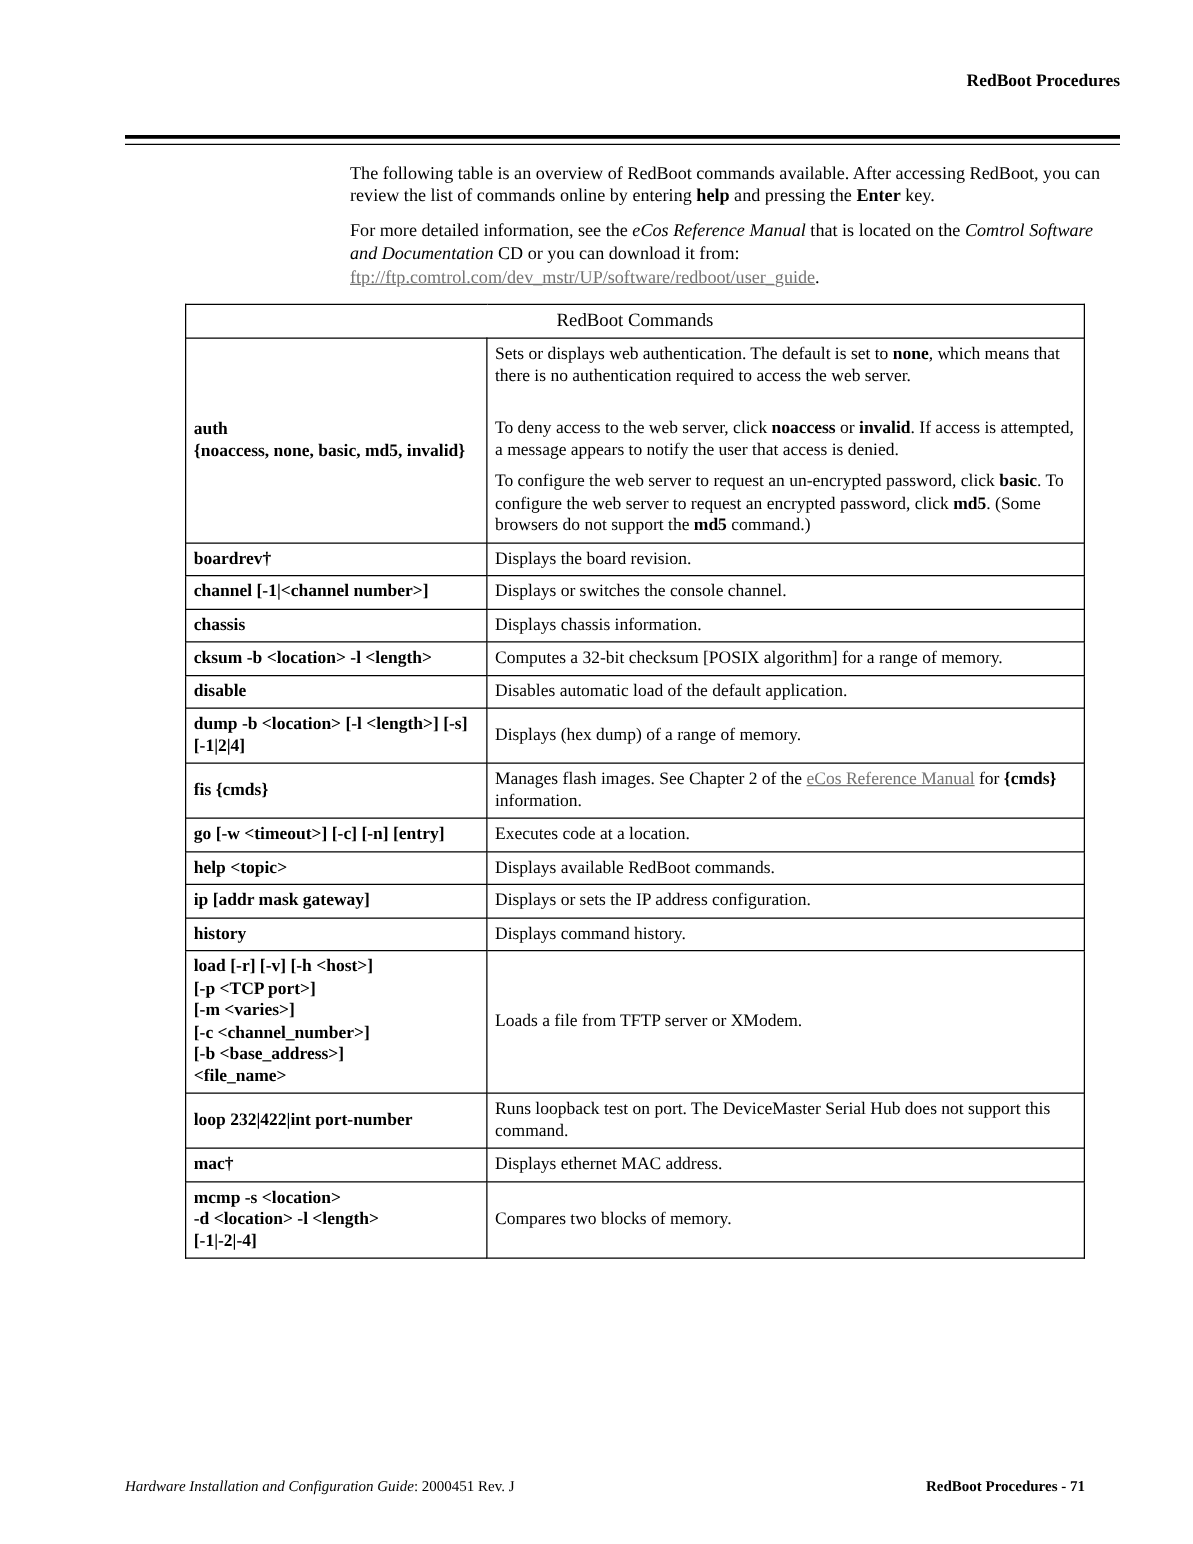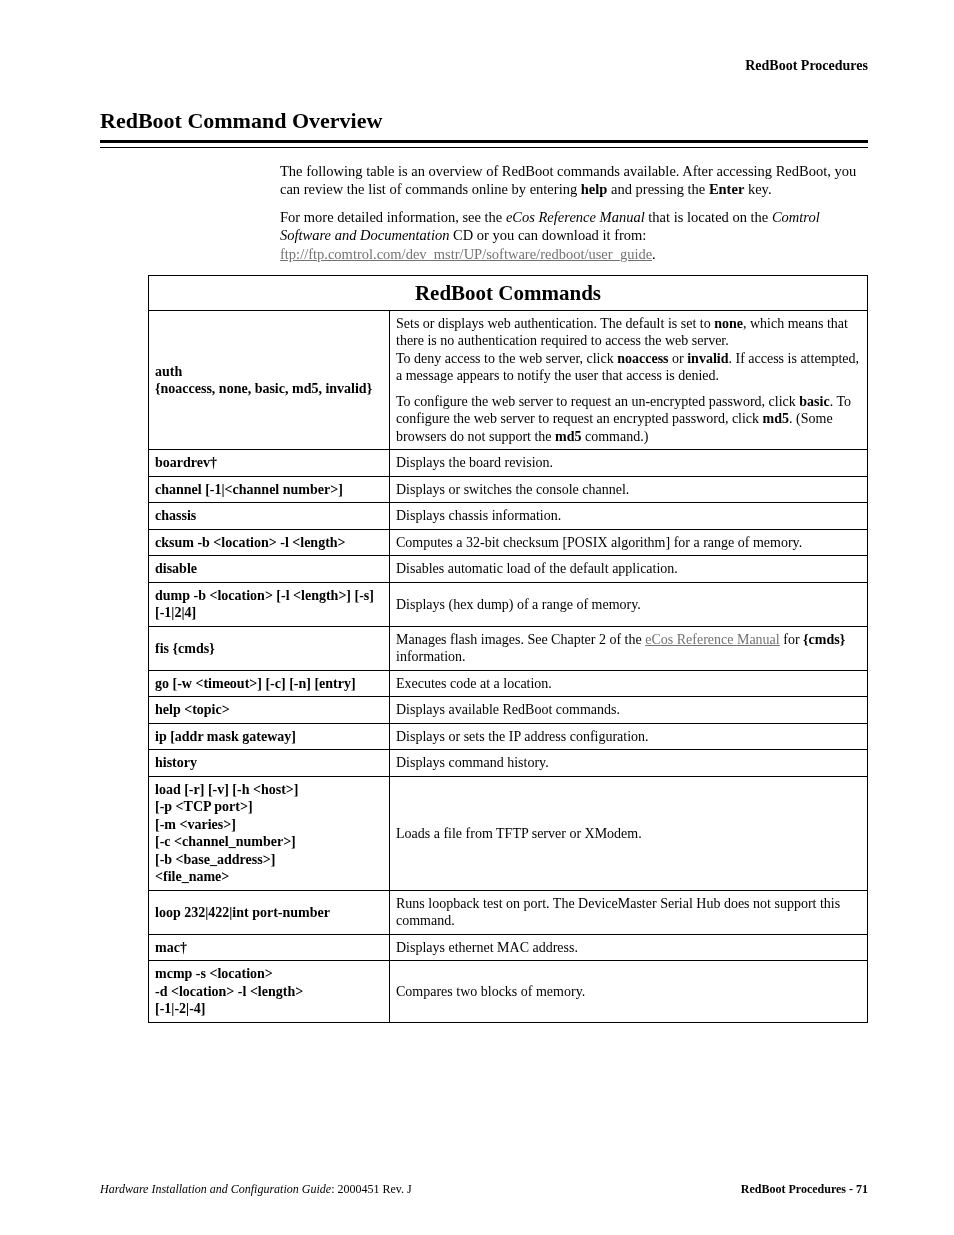--- a/index.html
+++ b/index.html
@@ -1,40 +1,39 @@
 <!DOCTYPE html>
 <html><head>
 <meta charset="utf-8">
 <style>
   body{margin:0;font-family:"Times New Roman",serif;color:#000;background:#fff}
-  .page{width:954px;height:1235px;box-sizing:border-box;padding:58px 86px 40px 100px;position:relative}
+  .page{width:954px;height:1235px;box-sizing:border-box;padding:58px 58px 40px 100px;position:relative}
   .runhead{text-align:right;font-weight:bold;font-size:14px;margin-bottom:34px}
   h1{font-family:"Times New Roman",serif;font-weight:bold;font-size:22px;margin:0 0 6px 0}
   .hr-thick{border:0;border-top:3px solid #000;border-bottom:1px solid #000;height:4px;margin:0 0 14px 0;background:#fff}
   .intro{margin-left:180px;font-size:14.5px;line-height:1.25}
   .intro p{margin:0 0 10px 0}
   a{color:#737373;text-decoration:underline}
   table{border-collapse:collapse;width:720px;margin-left:48px;margin-top:12px}
   th,td{border:1px solid #000;padding:4px 6px;font-size:14px;vertical-align:middle;line-height:1.25}
-  th{font-weight:bold;text-align:center;font-size:21px}
+  th{font-weight:normal;text-align:center;font-size:15px}
   td:first-child{width:228px}
   .cmd{font-family:"Times New Roman",serif;font-weight:bold}
   .footer{position:absolute;bottom:38px;left:100px;right:86px;font-size:12px;display:flex;justify-content:space-between}
   .footer .l{font-style:italic}
   .footer .l span{font-style:normal}
   .footer .r{font-weight:bold}
   b{font-weight:bold}
   i{font-style:italic}
 </style>
 </head>
 <body>
 
 <div class="page">
   <div class="runhead">RedBoot Procedures</div>
-  <h1>RedBoot Command Overview</h1>
   <hr class="hr-thick">
 
   <div class="intro">
     <p>
       <span>The following table is an overview of RedBoot commands available. After accessing RedBoot, you can review the list of commands online by entering </span><b>help</b><span> and pressing the </span><b>Enter</b><span> key.</span>
     </p>
     <p>
       <span>For more detailed information, see the </span><i>eCos Reference Manual</i><span> that is located on the </span><i>Comtrol Software and Documentation</i><span> CD or you can download it from: </span><a href="#">ftp://ftp.comtrol.com/dev_mstr/UP/software/redboot/user_guide</a><span>.</span>
     </p>
   </div>
@@ -44,21 +43,21 @@
         <tr>
           <th colspan="2">RedBoot Commands</th>
         </tr>
 
     <tr>
       <td class="cmd">
         <div>auth</div>
         <div>{noaccess, none, basic, md5, invalid}</div>
       </td>
       <td>
-        <p style="margin:0 0 0 0"><span>Sets or displays web authentication. The default is set to </span><b>none</b><span>, which means that there is no authentication required to access the web server.</span></p>
+        <p style="margin:0 0 24px 0"><span>Sets or displays web authentication. The default is set to </span><b>none</b><span>, which means that there is no authentication required to access the web server.</span></p>
         <p style="margin:0 0 8px 0"><span>To deny access to the web server, click </span><b>noaccess</b><span> or </span><b>invalid</b><span>. If access is attempted, a message appears to notify the user that access is denied.</span></p>
         <p style="margin:0"><span>To configure the web server to request an un-encrypted password, click </span><b>basic</b><span>. To configure the web server to request an encrypted password, click </span><b>md5</b><span>. (Some browsers do not support the </span><b>md5</b><span> command.)</span></p>
       </td>
     </tr>
 
     <tr>
           <td class="cmd">boardrev†</td>
           <td>Displays the board revision.</td>
         </tr>
     <tr>

